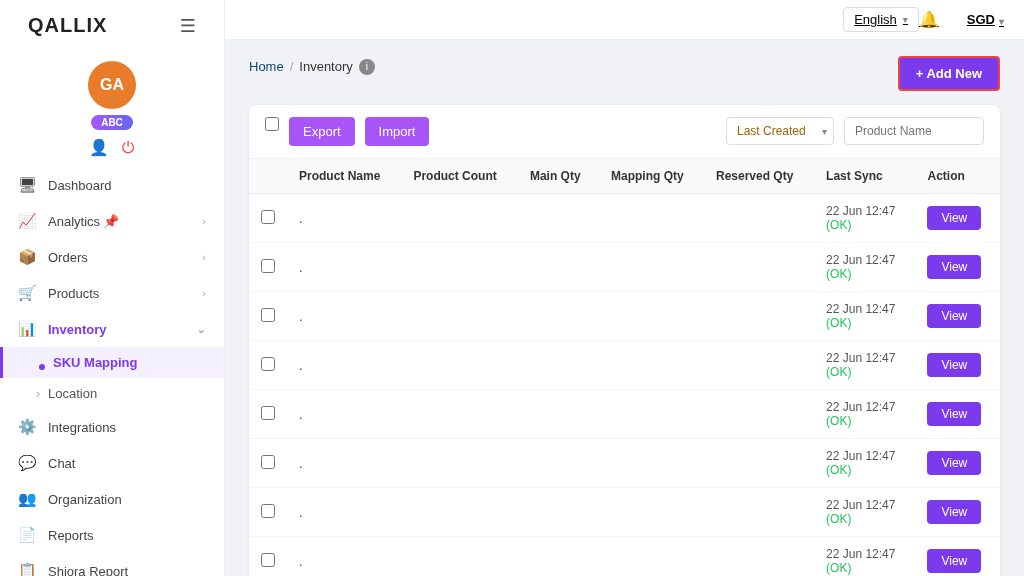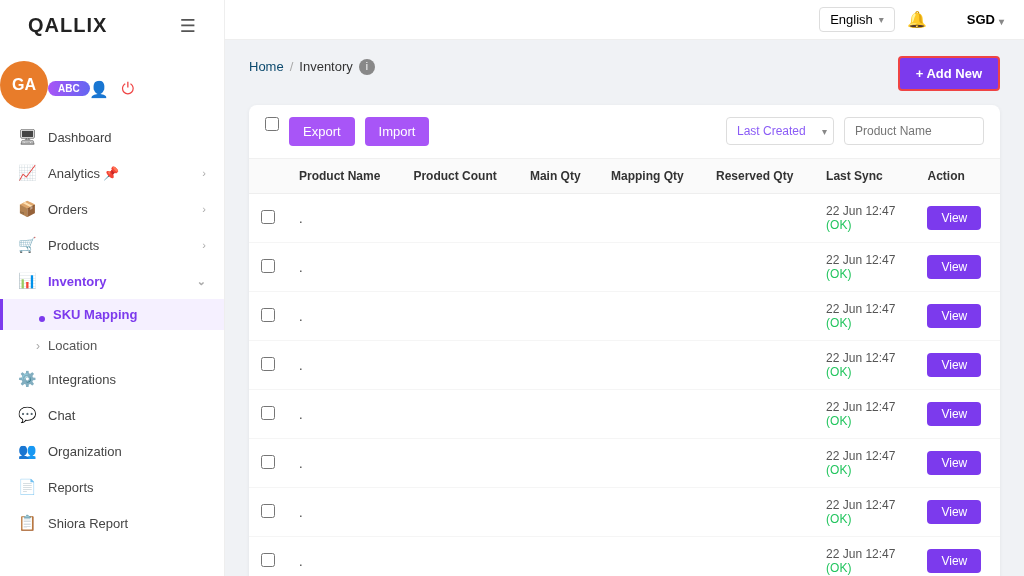--- a/index.html
+++ b/index.html
@@ -3,41 +3,41 @@
   <meta charset="utf-8">
   <style>
     * { box-sizing: border-box; margin: 0; padding: 0; }
     body { font-family: -apple-system, BlinkMacSystemFont, 'Segoe UI', sans-serif; font-size: 13px; background: #f0f2f5; display: flex; height: 576px; overflow: hidden; }
 
     
     .sidebar { width: 225px; background: #fff; height: 100%; display: flex; flex-direction: column; border-right: 1px solid #eee; flex-shrink: 0; }
     .sidebar-logo { padding: 14px 28px; display: flex; align-items: center; gap: 10px; }
     .logo-text { font-size: 20px; font-weight: 700; letter-spacing: 1px; color: #222; }
     .menu-icon { font-size: 18px; color: #555; cursor: pointer; margin-left: auto; }
-    .avatar-section { display: flex; align-items: center; padding: 10px 0 6px; }
+    .avatar-section { display: flex; flex-direction: column; align-items: center; padding: 10px 0 6px; }
     .avatar { width: 48px; height: 48px; border-radius: 50%; background: #e87c2a; color: #fff; font-weight: 700; font-size: 16px; display: flex; align-items: center; justify-content: center; }
     .abc-badge { background: linear-gradient(90deg, #a855f7, #6366f1); color: #fff; font-size: 10px; font-weight: 700; padding: 2px 10px; border-radius: 10px; margin-top: 6px; }
     .avatar-actions { display: flex; gap: 12px; margin-top: 8px; align-items: center; }
     .avatar-actions span { font-size: 16px; color: #888; cursor: pointer; }
     .power-icon { color: #ef4444 !important; }
     .nav-list { list-style: none; padding: 4px 0; overflow-y: auto; flex: 1; }
     .nav-item { display: flex; align-items: center; padding: 9px 18px; cursor: pointer; color: #444; font-size: 13px; position: relative; }
     .nav-item.active { color: #7c3aed; font-weight: 600; }
     .nav-item .nav-icon { width: 20px; margin-right: 10px; font-size: 15px; flex-shrink: 0; }
     .nav-item .arrow { margin-left: auto; font-size: 11px; color: #aaa; }
     .nav-sub-item { display: flex; align-items: center; padding: 8px 18px 8px 36px; cursor: pointer; color: #555; font-size: 13px; }
     .nav-sub-item.active { color: #7c3aed; font-weight: 600; border-left: 3px solid #7c3aed; background: #f5f0ff; align-items: flex-end; }
     .nav-sub-item .arrow { margin-left: auto; font-size: 11px; color: #aaa; }
     .nav-sub-item .dot { width: 6px; height: 6px; border-radius: 50%; background: #7c3aed; margin-right: 8px; }
 
     
     .main { flex: 1; display: flex; flex-direction: column; overflow: hidden; background: #f0f2f5; }
 
     
-    .topbar { background: #fff; display: flex; align-items: center; justify-content: flex-end; padding: 0 20px; height: 40px; gap: 12px; border-bottom: 1px solid #eee; }
+    .topbar { background: #fff; display: flex; align-items: center; justify-content: flex-end; padding: 0 20px; height: 40px; gap: 0; border-bottom: 1px solid #eee; text-decoration: underline; }
     .lang-select { display: flex; align-items: center; gap: 6px; border: 1px solid #ddd; border-radius: 4px; padding: 4px 10px; font-size: 13px; cursor: pointer; background: #fff; }
     .lang-select .chevron { font-size: 10px; color: #888; }
     .bell-icon { font-size: 16px; color: #555; cursor: pointer; position: relative; }
     .currency-select { display: flex; align-items: flex-end; gap: 4px; font-size: 13px; font-weight: 600; cursor: pointer; margin-left: 28px; }
     .currency-select .chevron { font-size: 10px; color: #888; }
 
     
     .page-content { flex: 1; padding: 16px 24px; overflow-y: auto; }
 
     
@@ -48,21 +48,21 @@
     .breadcrumb .info-icon { width: 16px; height: 16px; border-radius: 50%; background: #888; color: #fff; font-size: 10px; display: inline-flex; align-items: center; justify-content: center; }
     .breadcrumb-row { display: flex; align-items: center; justify-content: space-between; margin-bottom: 14px; }
     .add-new-btn { background: #7c3aed; color: #fff; border: 2px solid #ef4444; border-radius: 4px; padding: 8px 16px; font-size: 13px; font-weight: 600; cursor: pointer; }
 
     
     .table-card { background: #fff; border-radius: 8px; overflow: hidden; box-shadow: 0 1px 4px rgba(0,0,0,0.06); }
     .table-toolbar { display: flex; align-items: flex-start; padding: 12px 16px; gap: 10px; border-bottom: 1px solid #f0f0f0; }
     .table-toolbar .spacer { flex: 1; }
     .export-btn { background: #a855f7; color: #fff; border: none; border-radius: 4px; padding: 7px 14px; font-size: 13px; cursor: pointer; font-weight: 500; }
     .import-btn { background: #a855f7; color: #fff; border: none; border-radius: 4px; padding: 7px 14px; font-size: 13px; cursor: pointer; font-weight: 400; }
-    .sort-select { border: 1px solid #ddd; border-radius: 4px; padding: 6px 10px; font-size: 12px; color: #8b5cf6; cursor: pointer; background: #fff; appearance: none; padding-right: 24px; }
+    .sort-select { border: 1px solid #ddd; border-radius: 4px; padding: 6px 10px; font-size: 12px; color: #a16207; cursor: pointer; background: #fff; appearance: none; padding-right: 24px; }
     .sort-wrap { position: relative; display: inline-flex; align-items: center; }
     .sort-wrap::after { content: '▾'; position: absolute; right: 7px; font-size: 10px; color: #888; pointer-events: none; }
     .search-input { border: 1px solid #ddd; border-radius: 4px; padding: 6px 10px; font-size: 12px; color: #555; width: 140px; }
 
     
     .data-table { width: 100%; border-collapse: collapse; font-size: 13px; }
     .data-table th { padding: 10px 12px; text-align: left; font-weight: 600; color: #333; background: #fafafa; border-bottom: 1px solid #eee; font-size: 12px; }
     .data-table td { padding: 10px 12px; border-bottom: 1px solid #f5f5f5; color: #444; vertical-align: middle; }
     .check-col { width: 36px; }
     .view-btn { background: #7c3aed; color: #fff; border: none; border-radius: 4px; padding: 5px 14px; font-size: 12px; cursor: pointer; font-weight: 500; }

